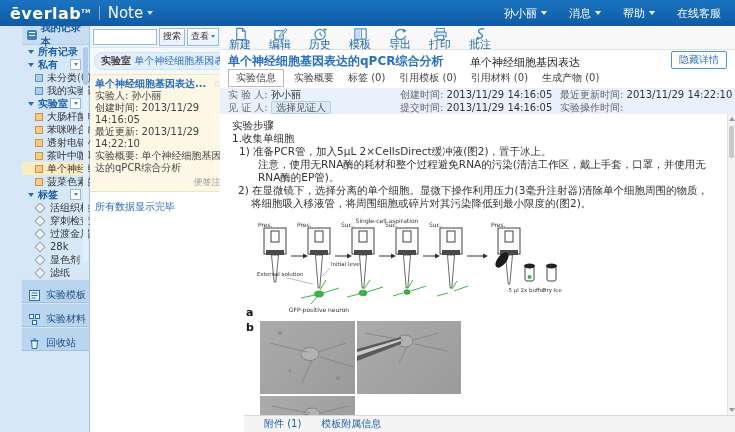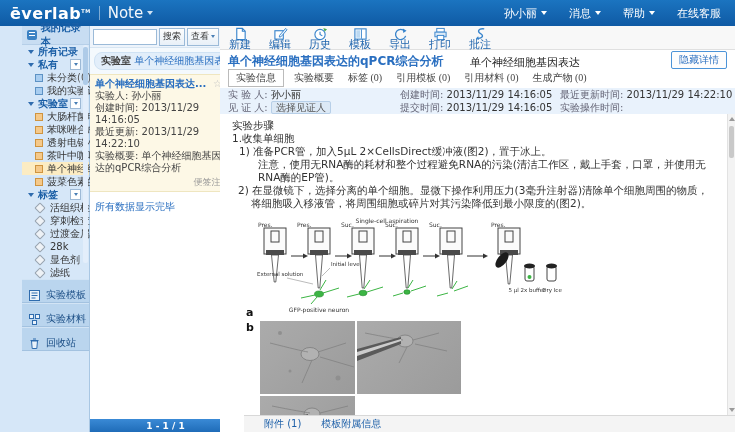--- a/index.html
+++ b/index.html
@@ -70,21 +70,21 @@
   .toolbar{position:absolute;left:0;top:0;width:100%;height:24px;background:#f8f8f8;
            border-bottom:1px solid #e0e0e0;display:flex;align-items:center;box-sizing:border-box;}
   .tool{width:40px;display:flex;flex-direction:column;align-items:center;cursor:pointer;}
   .tool svg{display:block;}
   .tool .tl{font-size:11px;color:#1f64ad;line-height:8px;margin-top:0px;}
   .hdr{position:absolute;left:0;top:24px;width:100%;height:20px;}
   .hdr-title{position:absolute;left:8px;top:3px;color:#2a6fc0;font-weight:bold;font-size:12px;white-space:nowrap;}
   .hdr-sub{position:absolute;left:250px;top:5px;font-size:11px;color:#222;white-space:nowrap;}
   .hide-btn{position:absolute;right:8px;top:1px;border:1px solid #4c94d8;background:#fdfdfd;color:#2a6fc0;
             font-size:10px;padding:1px 7px;border-radius:2px;cursor:pointer;}
-  .tabs{position:absolute;left:0;top:44px;width:100%;height:16px;display:flex;align-items:center;font-size:10px;font-family:Liberation Serif, serif;}
+  .tabs{position:absolute;left:0;top:44px;width:100%;height:16px;display:flex;align-items:center;font-size:10px;}
   .tab{margin-right:14px;color:#444;cursor:pointer;white-space:nowrap;}
   .tab.active{border:1px solid #bbb;background:#fff;padding:1px 7px;margin-left:8px;margin-right:10px;}
   .info{position:absolute;left:0;top:62px;width:100%;height:26px;background:#e9f2fc;font-size:10px;}
   .irow{position:relative;height:13px;}
   .ilbl{color:#667;}
   .ival{color:#333;}
   .c1{position:absolute;left:8px;top:0;}
   .c2{position:absolute;left:180px;top:0;}
   .c3{position:absolute;left:340px;top:0;}
   .chip{background:#dce9f6;border:1px solid #b7cfe8;border-radius:2px;padding:0 4px;color:#555;cursor:pointer;}
@@ -308,23 +308,20 @@
           <span class="tri-down"></span>
         </span>
     </div>
     <div class="kv"><span class="lb">实验人:</span> <span>孙小丽</span></div>
     <div class="kv"><span>创建时间:</span> <span>2013/11/29 14:16:05</span></div>
     <div class="kv"><span>最近更新:</span> <span>2013/11/29 14:22:10</span></div>
     <div class="kv"><span>实验概要:</span> <span>单个神经细胞基因表达的qPCR综合分析</span></div>
     <div class="note-cnt">便签注 (0)</div>
   </div>
   <div class="end-msg">所有数据显示完毕</div>
-  <div class="mid-bottom">
-      <span>1 - 1 / 1</span>
-    </div>
 </div>
 
 <div class="main">
 
   <div class="toolbar">
     <span class="tool">
       <svg width="15" height="14" viewBox="0 0 16 15">
           <path d="M4 1.5 H10 L13 4.5 V13.5 H4 Z" fill="#fff" stroke="#3884cc" stroke-width="1.2"></path>
           <path d="M10 1.5 V4.5 H13" fill="none" stroke="#3884cc" stroke-width="1.2"></path>
         </svg>

